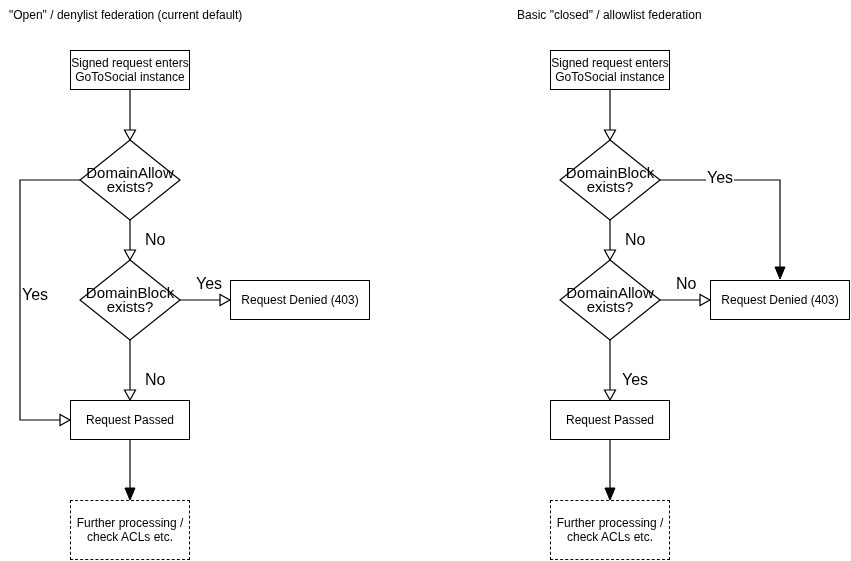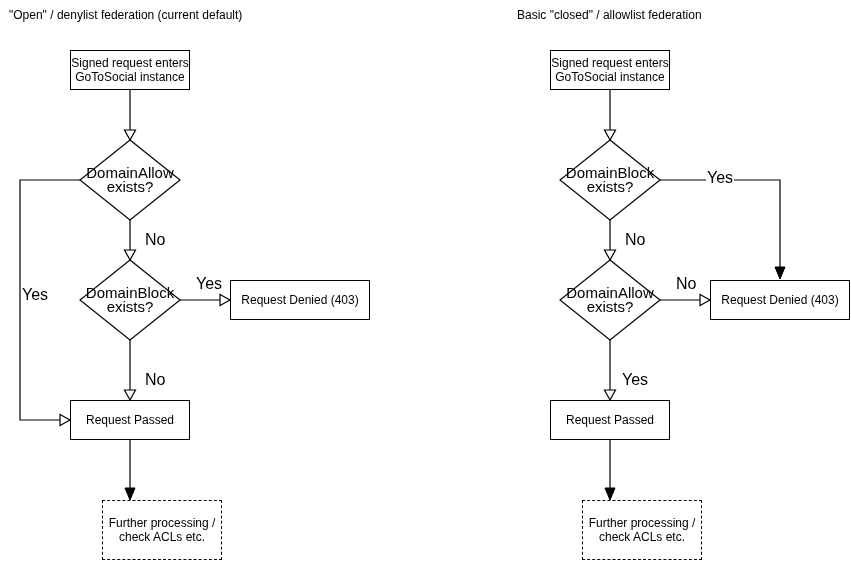--- a/index.html
+++ b/index.html
@@ -11,21 +11,21 @@
   .wires path{fill:none;stroke:#000;stroke-width:1.2;}
   .wires polygon.open{fill:#fff;stroke:#000;stroke-width:1.2;}
   .wires polygon.solid{fill:#000;stroke:#000;stroke-width:1;}
   .wires polygon.shape{fill:#fff;stroke:#000;stroke-width:1.2;}
   .node{
     position:absolute;z-index:2;box-sizing:border-box;background:#fff;
     border:1px solid #000;border-radius:0;
     display:flex;align-items:center;justify-content:center;
     font-size:12px;line-height:14px;text-align:center;white-space:pre;
   }
-  .node.dashed{border:1px dashed #000;border-radius:0;background:#fff;margin-left:32px;}
+  .node.dashed{border:1px dashed #000;border-radius:0;background:#fff;}
   .dlabel{
     position:absolute;z-index:2;background:transparent;border:none;
     display:flex;align-items:center;justify-content:center;
     font-size:15px;line-height:14px;text-align:center;white-space:pre;
   }
   .title{
     position:absolute;z-index:2;font-size:12px;line-height:14px;white-space:pre;
   }
   .elabel{
     position:absolute;z-index:3;font-size:16px;line-height:13px;white-space:pre;

